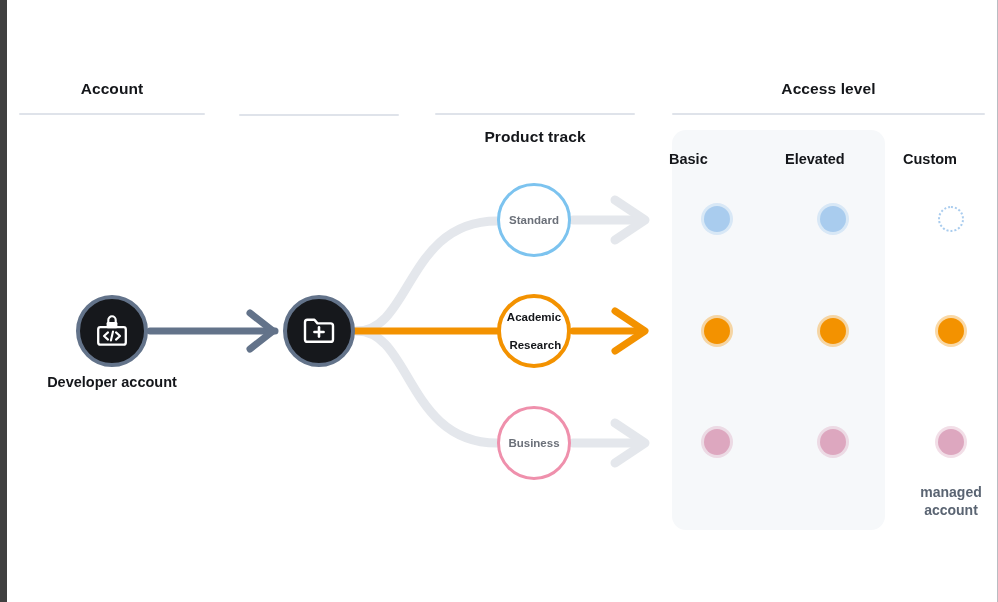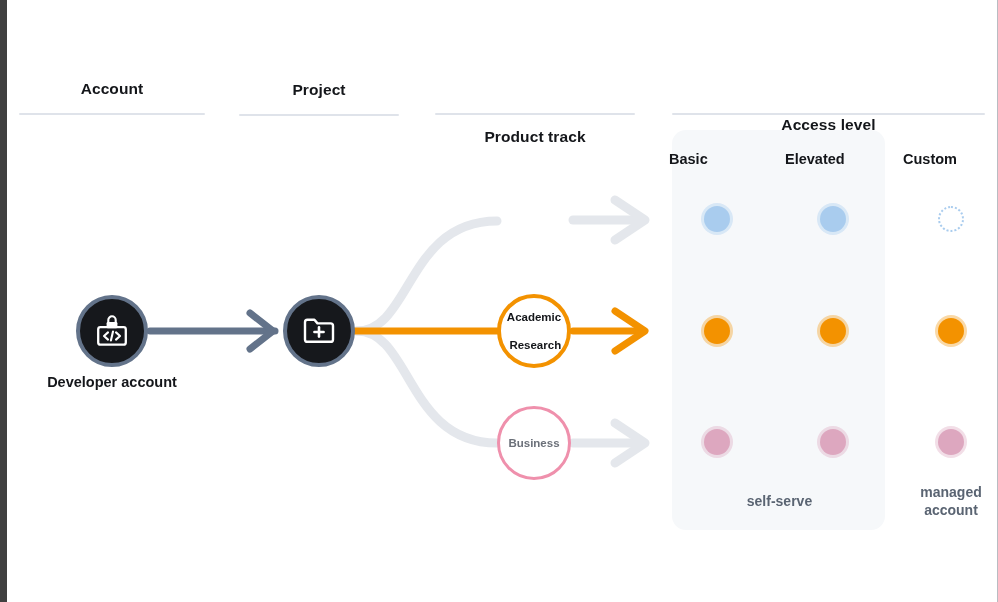--- a/index.html
+++ b/index.html
@@ -155,31 +155,28 @@
 </head>
 <body>
 
 <div id="canvas">
 
   <div class="col-head" style="left:12px; top:80px; width:186px;">
     <span>Account</span>
   </div>
   <div class="col-rule" style="left:12px; top:113px; width:186px;"></div>
 
-  <div class="col-head" style="left:232px; top:81px; width:160px;">
-    <span>Project</span>
-  </div>
   <div class="col-rule" style="left:232px; top:114px; width:160px;"></div>
 
   <div class="col-head" style="left:428px; top:80px; width:200px;margin-top:48px;">
     <span>Product track</span>
   </div>
   <div class="col-rule" style="left:428px; top:113px; width:200px;"></div>
 
-  <div class="col-head" style="left:665px; top:80px; width:313px;margin-top:36px;">
+  <div class="col-head" style="left:665px; top:80px; width:313px;">
     <span>Access level</span>
   </div>
   <div class="col-rule" style="left:665px; top:113px; width:313px;"></div>
 
   <div id="panel"></div>
 
   <svg id="wires" viewBox="0 0 998 602" xmlns="http://www.w3.org/2000/svg">
 
     <g>
       <line x1="143" y1="331" x2="268" y2="331" stroke="#63738a" stroke-width="7" stroke-linecap="round"></line>
@@ -230,20 +227,23 @@
   <div class="node" style="left:276px; top:295px;">
     <span>
       <svg width="36" height="32" viewBox="0 0 36 32" xmlns="http://www.w3.org/2000/svg">
         <path d="M4.0 7.2 a2.4 2.4 0 0 1 2.4 -2.4 h7.0 l3.1 3.6 h13.1 a2.4 2.4 0 0 1 2.4 2.4 v13.6 a2.4 2.4 0 0 1 -2.4 2.4 h-23.2 a2.4 2.4 0 0 1 -2.4 -2.4 z" fill="none" stroke="#ffffff" stroke-width="2.4" stroke-linejoin="round"></path>
         <line x1="18.0" y1="12.4" x2="18.0" y2="21.6" stroke="#ffffff" stroke-width="2.6" stroke-linecap="round"></line>
         <line x1="13.4" y1="17.0" x2="22.6" y2="17.0" stroke="#ffffff" stroke-width="2.6" stroke-linecap="round"></line>
       </svg>
     </span>
   </div>
 
+  <div class="track standard" style="left:490px; top:183px;">
+    <span>Standard</span>
+  </div>
 
   <div class="track academic" style="left:490px; top:294px;">
     <span>
       <span>Academic</span><br>
       <span>Research</span>
     </span>
   </div>
 
   <div class="track business" style="left:490px; top:406px;">
     <span>Business</span>
@@ -264,21 +264,18 @@
   <div class="dot dotted" style="left:931px; top:206px;"></div>
 
   <div class="dot orange" style="left:697px; top:318px;"></div>
   <div class="dot orange" style="left:813px; top:318px;"></div>
   <div class="dot orange" style="left:931px; top:318px;"></div>
 
   <div class="dot pink" style="left:697px; top:429px;"></div>
   <div class="dot pink" style="left:813px; top:429px;"></div>
   <div class="dot pink" style="left:931px; top:429px;"></div>
 
-  <div class="foot-note" style="left:690px; top:493px; width:165px;">
-    <span>self-serve</span>
-  </div>
   <div class="foot-note" style="left:894px; top:484px; width:100px;">
     <span>managed</span><br>
     <span>account</span>
   </div>
 
 </div>
 
 </body></html>

